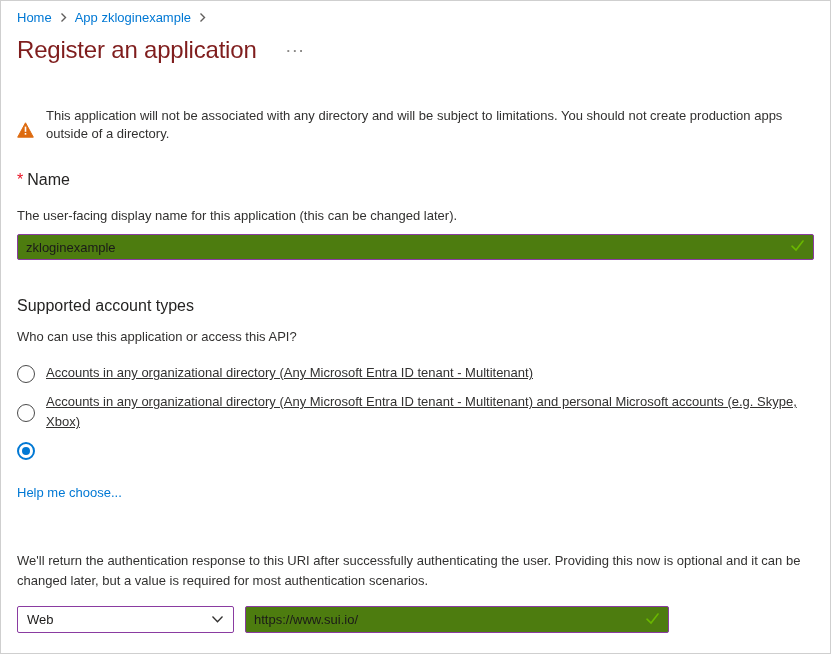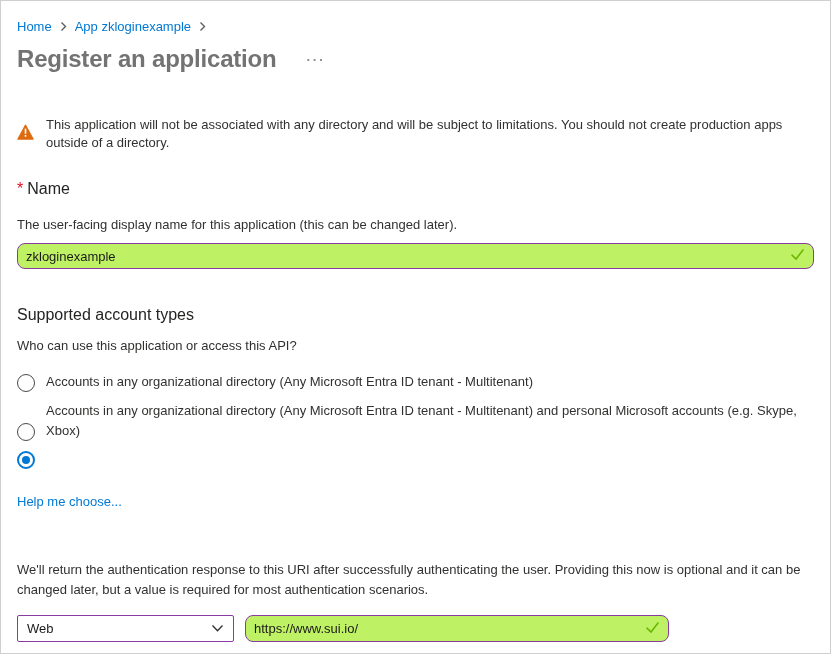--- a/index.html
+++ b/index.html
@@ -8,57 +8,57 @@
     width: 831px; height: 654px;
     border: 1px solid #cfcfcf;
     font-family: "Liberation Sans", sans-serif;
     color: #323130;
     padding: 0 16px;
     position: relative;
     overflow: hidden;
   }
 
   
-  .breadcrumb { padding-top: 18px; font-size: 13px; display: flex; align-items: center; }
+  .breadcrumb { padding-top: 9px; font-size: 13px; display: flex; align-items: center; }
   .breadcrumb a { color: #0078d4; text-decoration: none; cursor: pointer; }
   .crumb-sep { margin: 0 7px; display: inline-flex; align-items: center; }
   .crumb-sep svg { display: block; }
 
   
   .title-row { margin-top: 11px; display: flex; align-items: center; }
-  h1 { font-size: 24px; font-weight: 700; color: #737373; letter-spacing: -0.2px; }
+  h1 { font-size: 24px; font-weight: 400; color: #7f1d1d; letter-spacing: -0.2px; }
   .ellipsis-menu { margin-left: 30px; color: #8a8886; font-size: 13px; font-weight: 700; letter-spacing: 2px; cursor: pointer; }
 
   
-  .warning { margin-top: 43px; display: flex; gap: 12px; align-items: center; }
+  .warning { margin-top: 43px; display: flex; gap: 12px; align-items: flex-end; }
   .warning-icon { flex: 0 0 auto; margin-top: 1px; }
   .warning-text { font-size: 13px; line-height: 17.5px; max-width: 770px; }
 
   
   .section-label { font-size: 16px; color: #252423; margin-top: 28px; }
   .required { color: #e81123; margin-right: 4px; }
   .hint { font-size: 13px; color: #323130; }
 
   .name-section { margin-top: 29px; }
   .name-section .hint { margin-top: 19px; }
   .input-wrap { position: relative; margin-top: 11px; }
   .tx-input {
     width: 100%; height: 26px;
-    border: 1.5px solid #8a3ba1; border-radius: 8px;
+    border: 1.5px solid #8a3ba1; border-radius: 2px;
     padding: 0 30px 0 8px;
     font-family: "Liberation Sans", sans-serif;
     font-size: 13px; color: #1b1a19;
-    outline: none; background: #bef264;
+    outline: none; background: #4d7c0f;
   }
   .check-icon { position: absolute; right: 9px; top: 50%; transform: translateY(-50%); pointer-events: none; }
 
   .accounts-section { margin-top: 37px; }
   .accounts-section .hint { margin-top: 14px; }
   .radio-list { margin-top: 19px; }
-  .radio-row { display: flex; align-items: flex-end; gap: 11px; margin-bottom: 9px; cursor: pointer; }
+  .radio-row { display: flex; align-items: center; gap: 11px; margin-bottom: 9px; cursor: pointer; text-decoration: underline; }
   .radio-circle {
     flex: 0 0 auto; width: 18px; height: 18px; border-radius: 50%;
     border: 1px solid #4a4a4a; background: #fff;
     display: flex; align-items: center; justify-content: center;
     margin-top: 1px;
   }
   .radio-circle.selected { border: 2px solid #0078d4; }
   .radio-dot { width: 8px; height: 8px; border-radius: 50%; background: #0078d4; display: none; }
   .radio-circle.selected .radio-dot { display: block; }
   .radio-label { font-size: 13px; line-height: 20px; max-width: 758px; }

